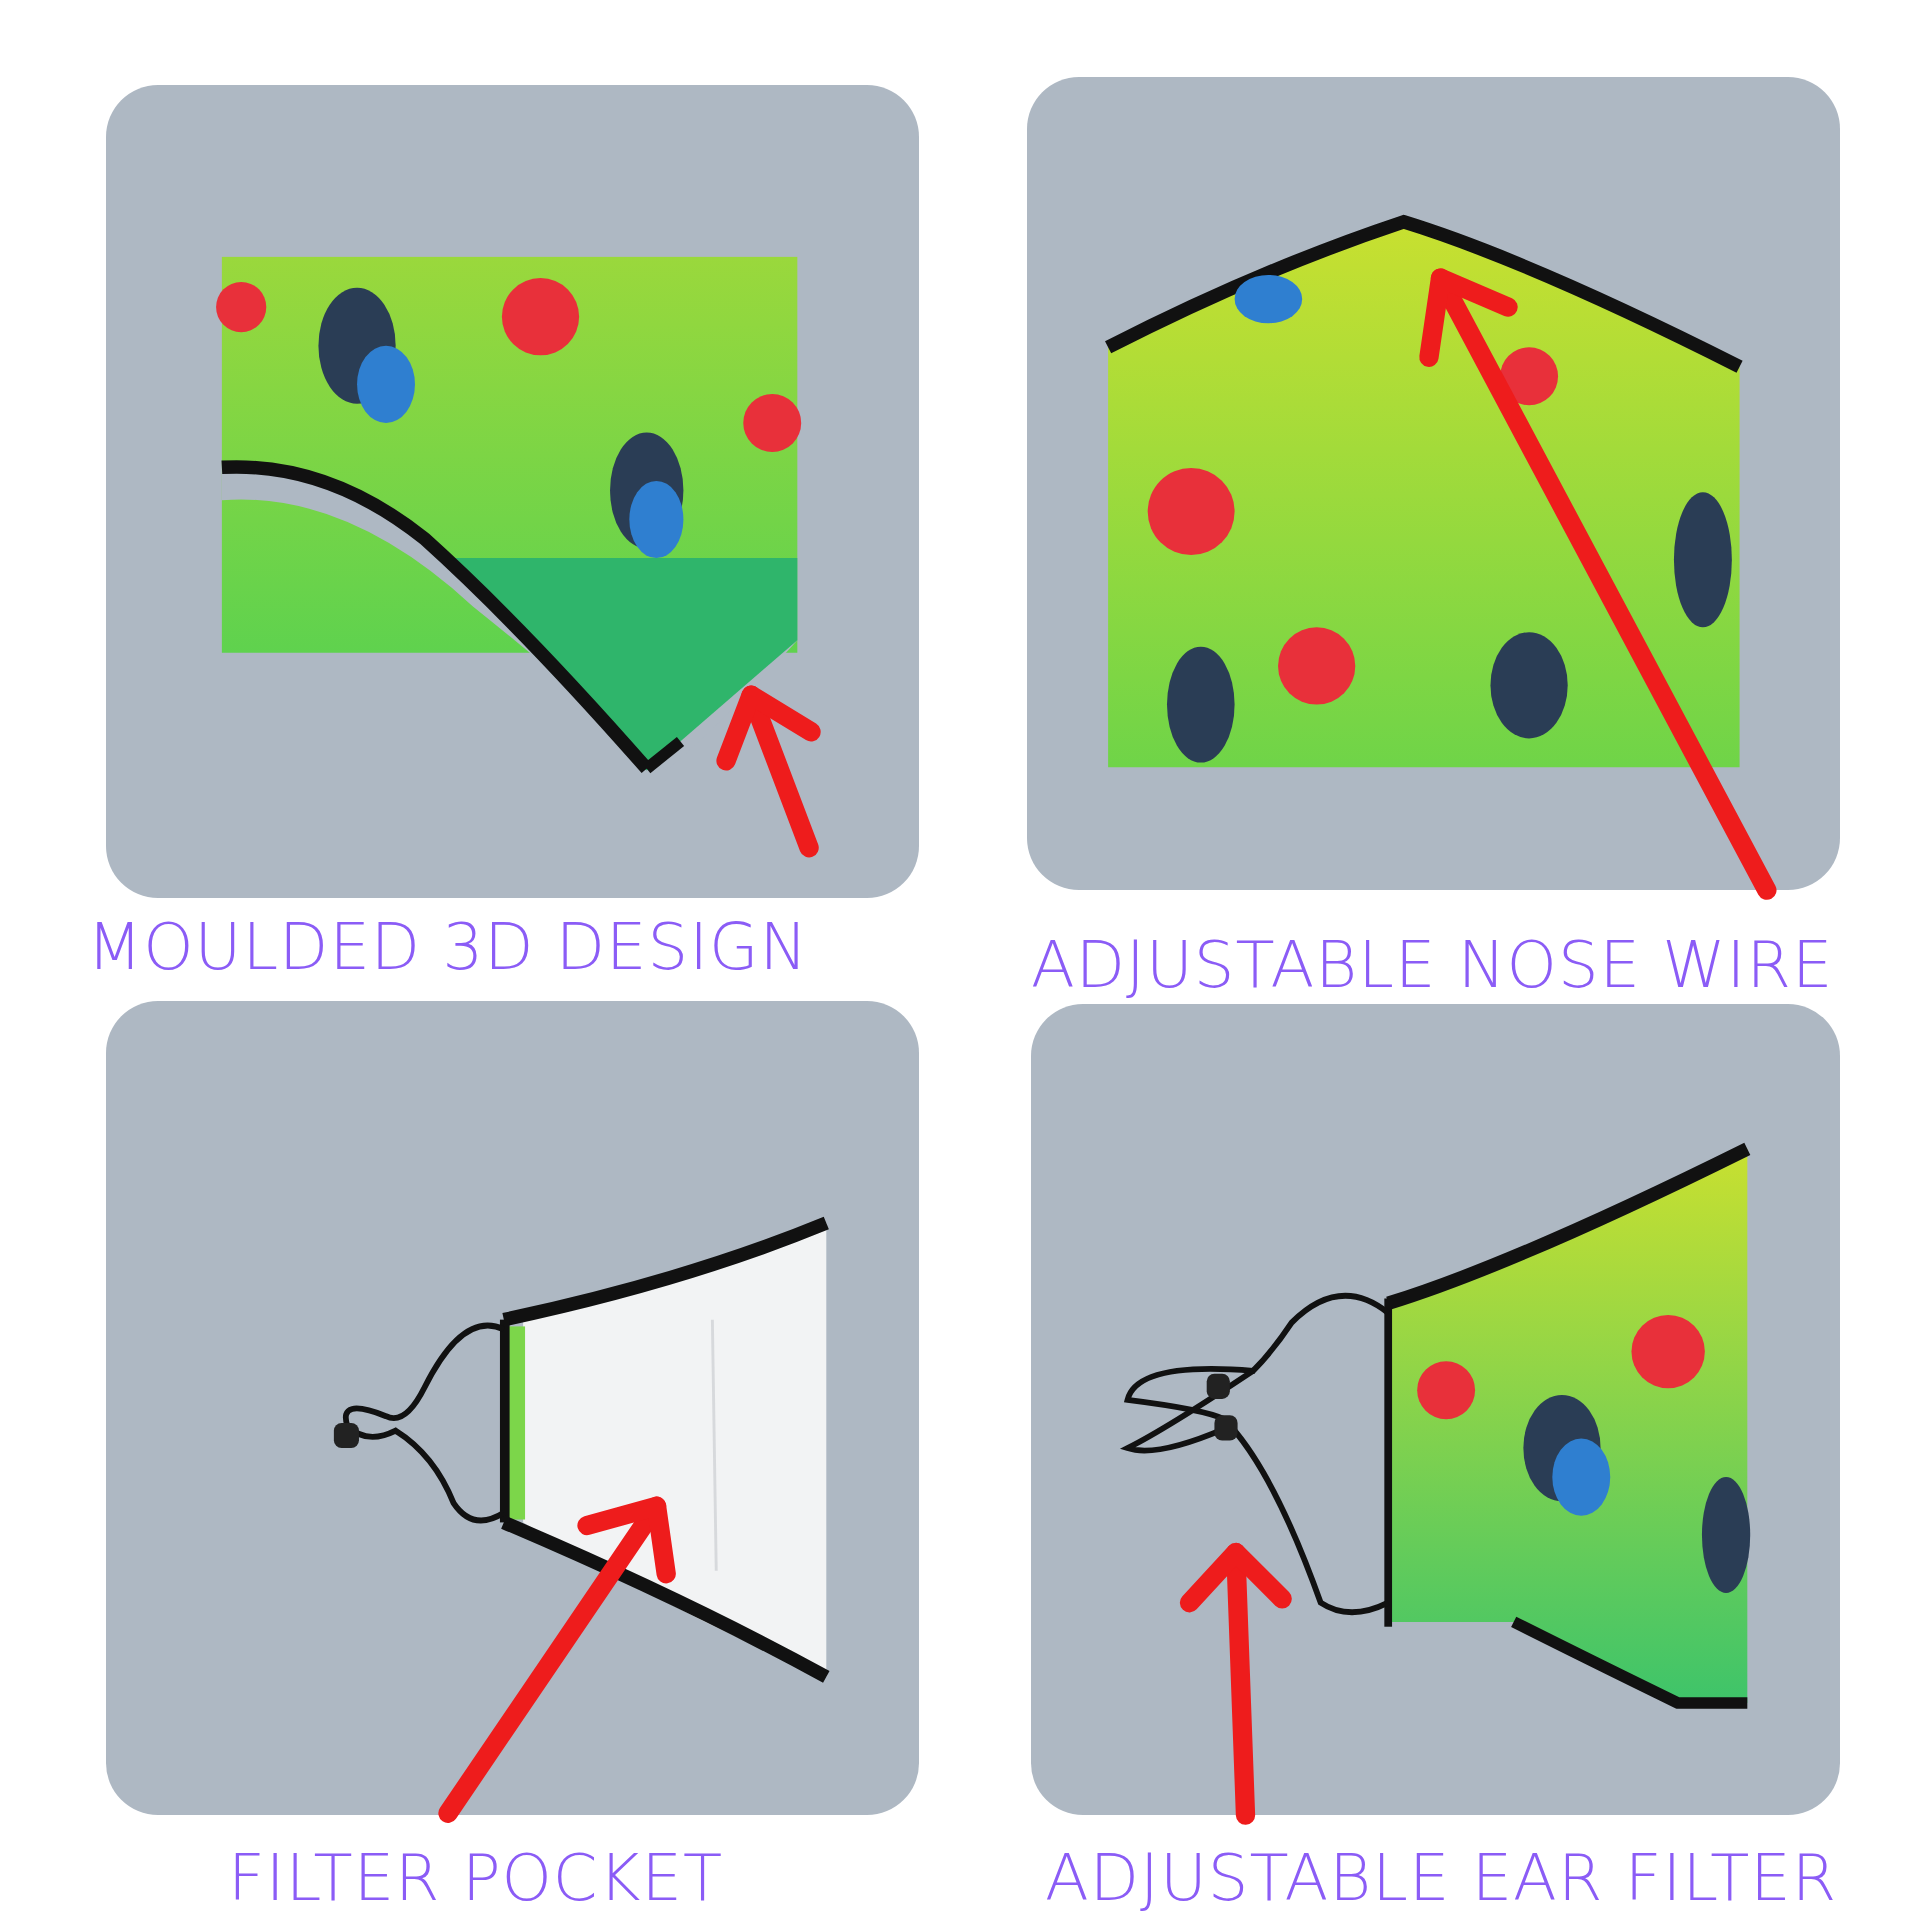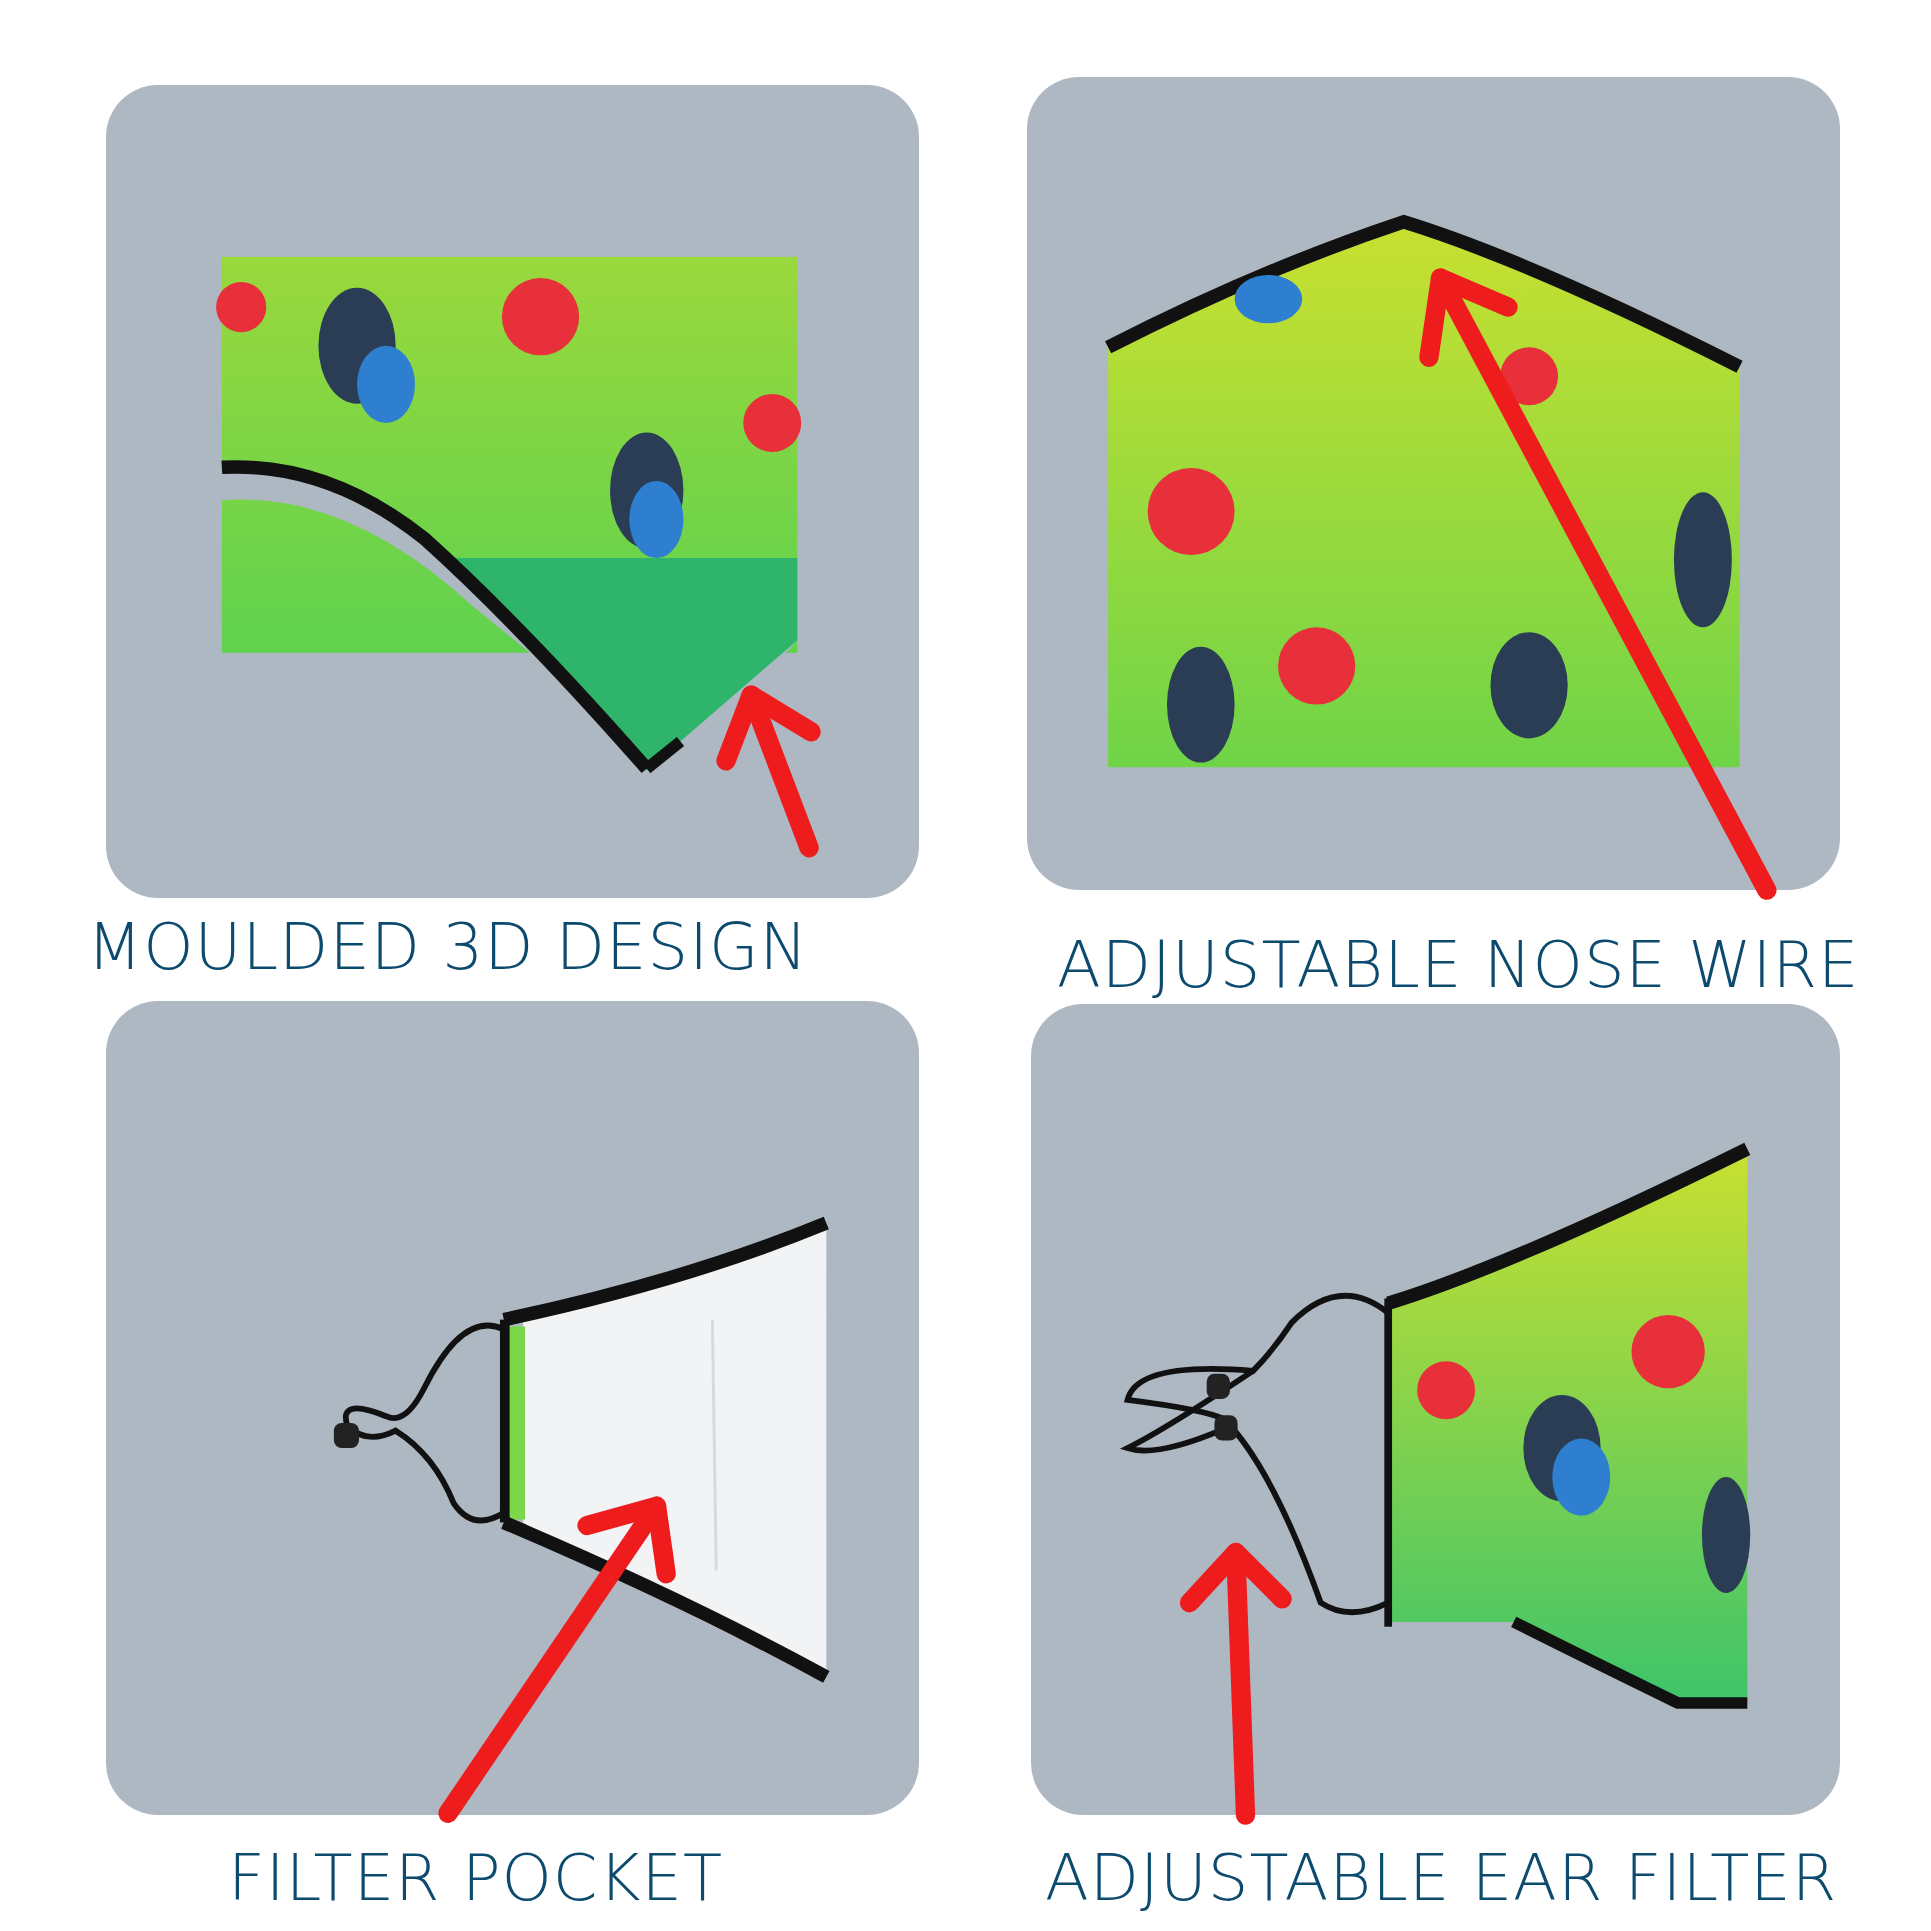--- a/index.html
+++ b/index.html
@@ -1,19 +1,19 @@
 <!DOCTYPE html>
 <html><head>
 <meta charset="utf-8">
 <style>
   html,body{margin:0;padding:0;}
   body{width:1931px;height:1931px;background:#ffffff;position:relative;overflow:hidden;font-family:"DejaVu Sans","Liberation Sans",sans-serif;}
   .panel{position:absolute;background:#aeb8c3;border-radius:52px;overflow:hidden;}
   .panel svg{position:absolute;left:0;top:0;width:100%;height:100%;}
-  .label{position:absolute;font-size:64px;font-weight:200;color:#0c4a6e;letter-spacing:1px;white-space:nowrap;line-height:1;}
+  .label{position:absolute;font-size:64px;font-weight:200;color:#8b5cf6;letter-spacing:1px;white-space:nowrap;line-height:1;}
   .arrow{position:absolute;left:0;top:0;width:1931px;height:1931px;pointer-events:none;}
 </style>
 </head>
 <body>
 
 <div class="panel" style="left:106px;top:85px;width:813px;height:813px;">
   <svg viewBox="0 0 842 842">
     <defs>
       <linearGradient id="g1" x1="0" y1="0" x2="0" y2="1">
         <stop offset="0" stop-color="#9ad83c"></stop>
@@ -48,21 +48,21 @@
     <path d="M84 280 Q240 200 390 150 Q520 190 738 300" stroke="#111" stroke-width="14" fill="none"></path>
     <circle cx="170" cy="450" r="45" fill="#e8303a"></circle>
     <circle cx="300" cy="610" r="40" fill="#e8303a"></circle>
     <circle cx="520" cy="310" r="30" fill="#e8303a"></circle>
     <ellipse cx="250" cy="230" rx="35" ry="25" fill="#2f7fd0"></ellipse>
     <ellipse cx="180" cy="650" rx="35" ry="60" fill="#2a3d55"></ellipse>
     <ellipse cx="520" cy="630" rx="40" ry="55" fill="#2a3d55"></ellipse>
     <ellipse cx="700" cy="500" rx="30" ry="70" fill="#2a3d55"></ellipse>
   </svg>
 </div>
-<div class="label" style="left:1031px;top:933px;margin-left:26px;">ADJUSTABLE NOSE WIRE</div>
+<div class="label" style="left:1031px;top:933px;">ADJUSTABLE NOSE WIRE</div>
 
 <div class="panel" style="left:106px;top:1001px;width:813px;height:814px;">
   <svg viewBox="0 0 842 843">
     <path d="M432 330 Q600 280 746 230 L746 700 Q600 640 432 540 Z" fill="#f2f3f4"></path>
     <line x1="628" y1="330" x2="632" y2="590" stroke="#d7d9dc" stroke-width="3"></line>
     <rect x="412" y="337" width="22" height="200" fill="#7cd64a"></rect>
     <path d="M412 330 Q600 290 746 230" stroke="#111" stroke-width="14" fill="none"></path>
     <path d="M412 540 Q600 620 746 700" stroke="#111" stroke-width="14" fill="none"></path>
     <rect x="408" y="330" width="10" height="210" fill="#111"></rect>
     <path d="M412 340 Q370 320 330 400 Q310 440 290 430 Q240 410 250 440 Q270 460 300 445 Q340 470 360 520 Q380 550 412 530" stroke="#111" stroke-width="6" fill="none"></path>

